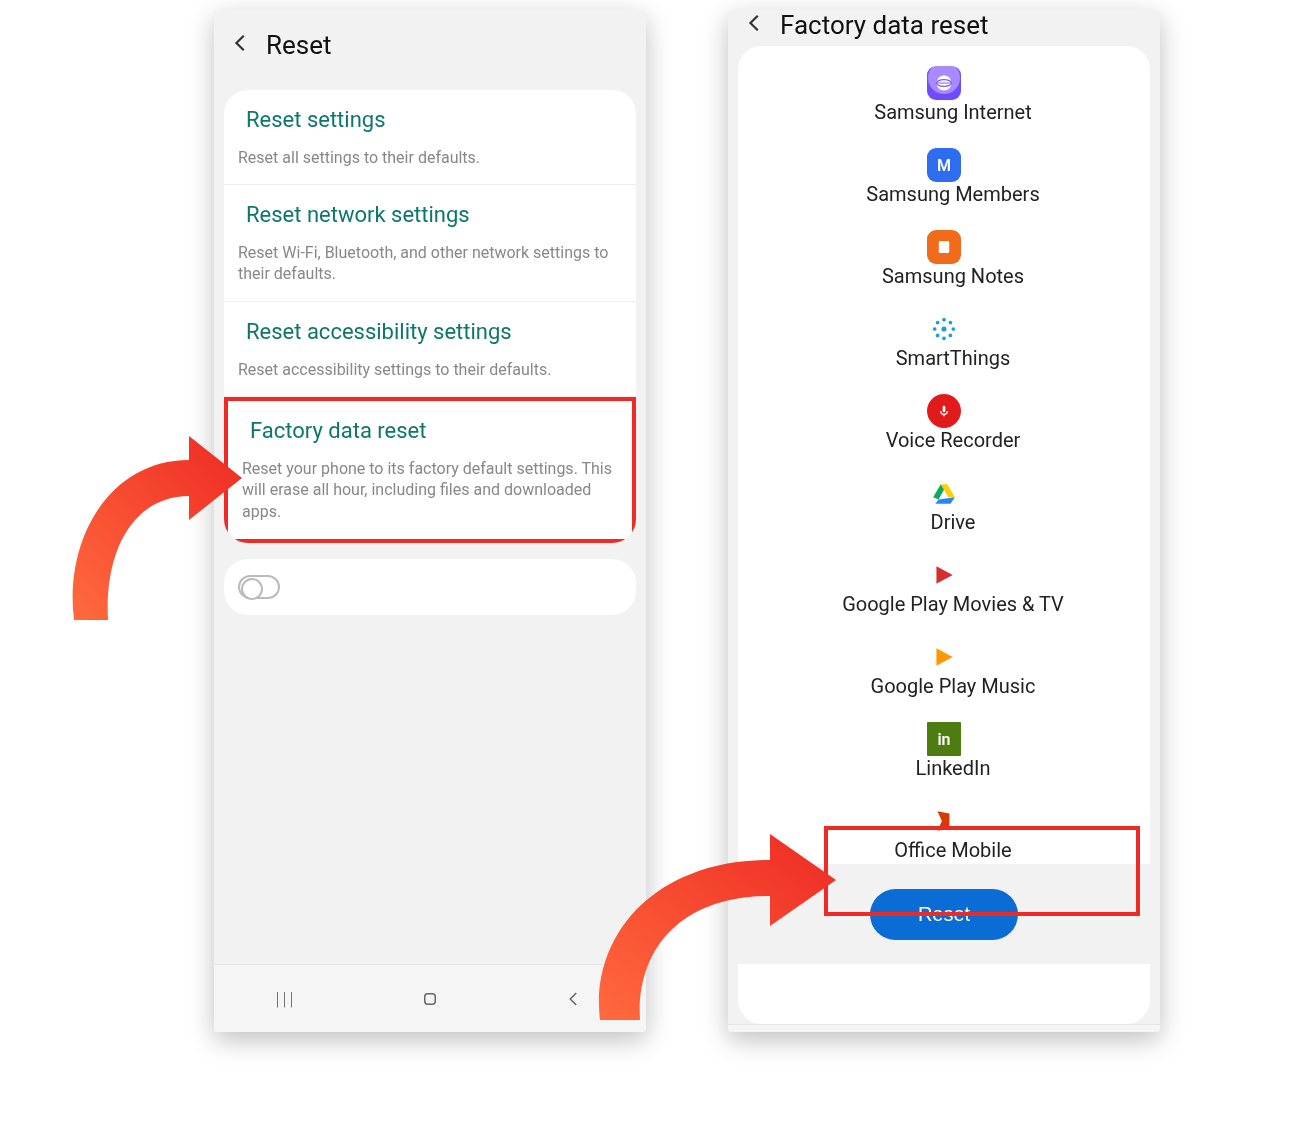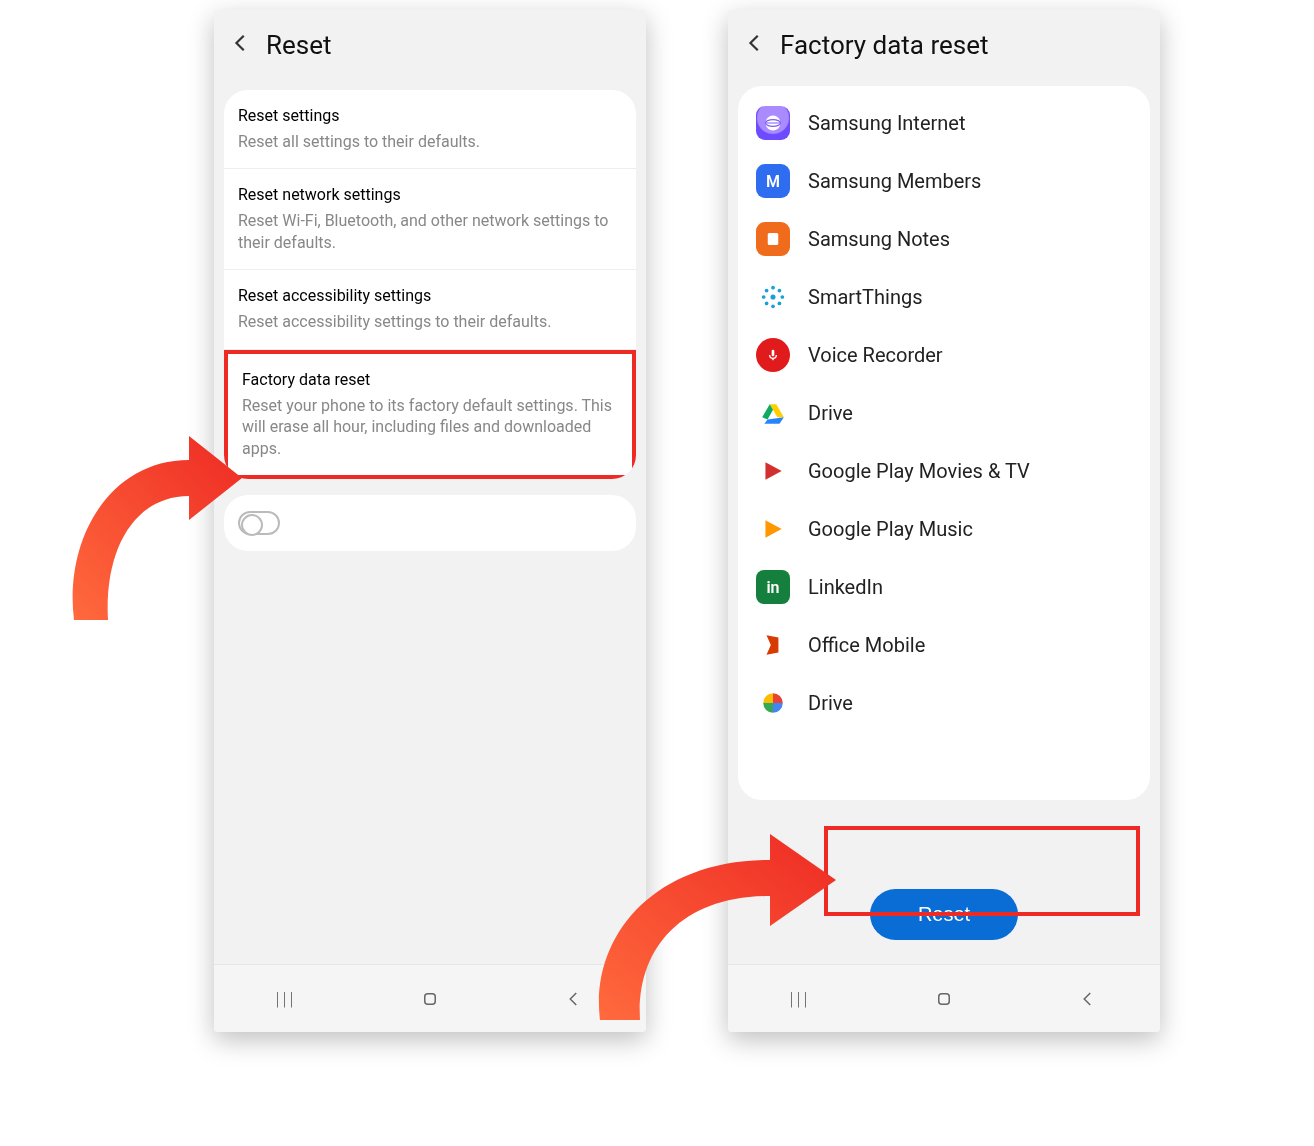--- a/index.html
+++ b/index.html
@@ -52,22 +52,22 @@
     border-radius: 24px;
     margin-top: 10px;
     overflow: hidden;
   }
   .item {
     padding: 16px 14px 16px 14px;
     border-bottom: 1px solid #eee;
     position: relative;
   }
   .item:last-child { border-bottom: none; }
-  .item-title { font-size: 16px; color: #000000; line-height: 1.3; }
-  .item-desc { font-size: 16px; color: #888; margin-top: 4px; line-height: 1.35; }
+  .item-title { font-size: 22px; color: #0f766e; line-height: 1.3; margin-left: 8px; }
+  .item-desc { font-size: 16px; color: #888; margin-top: 12px; line-height: 1.35; }
   .item-flex { display:flex; align-items:center; }
   .item-flex .text-col { flex:1 1 auto; padding-right:10px; }
 
   
   .item.highlight { border: 4px solid #ee2a24; }
 
   
   .toggle {
     width: 42px; height: 24px;
     border: 2px solid #bbb; border-radius: 14px;
@@ -77,20 +77,21 @@
     content:""; position:absolute; left:1px; top:1px;
     width:18px; height:18px; border-radius:50%;
     background:#fff; border:2px solid #bbb;
   }
 
   
   .app-list { background:#fff; border-radius:24px; margin-top:6px; padding:8px 0 68px; overflow:hidden; position:relative; }
   .app-row {
     display:flex; align-items:center;
     padding: 12px 18px;
+    flex-direction: column;
   }
   .app-icon {
     width: 34px; height: 34px; border-radius: 9px;
     display:flex; align-items:center; justify-content:center;
     color:#fff; font-weight:600; font-size:16px;
     flex:0 0 34px;
   }
   .app-label { font-size: 20px; color:#222; margin-left:18px; }
 
   
@@ -133,21 +134,21 @@
   
   .ic-internet { background: radial-gradient(circle at 50% 35%, #a98bff 0 55%, #6d4bff 60% 100%); }
   .ic-members { background:#2f6df0; }
   .ic-notes   { background:#f06b1b; }
   .ic-smartthings { background:#fff; color:#1aa0d8; border:none; }
   .ic-voice   { background:#e11b1b; }
   .ic-drive   { background:transparent; }
   .ic-duo     { background:#1c73e8; }
   .ic-movies  { background:transparent; }
   .ic-music   { background:transparent; }
-  .ic-linkedin{ background:#15803d; border-radius:8px; }
+  .ic-linkedin{ background:#4d7c0f; border-radius:1px; }
   .ic-office  { background:transparent; }
   .ic-photos  { background:transparent; }
   .tri svg { width:26px; height:26px; }
 </style>
 </head>
 <body>
 
 <div class="phone left">
   <div class="header">
     <div>

